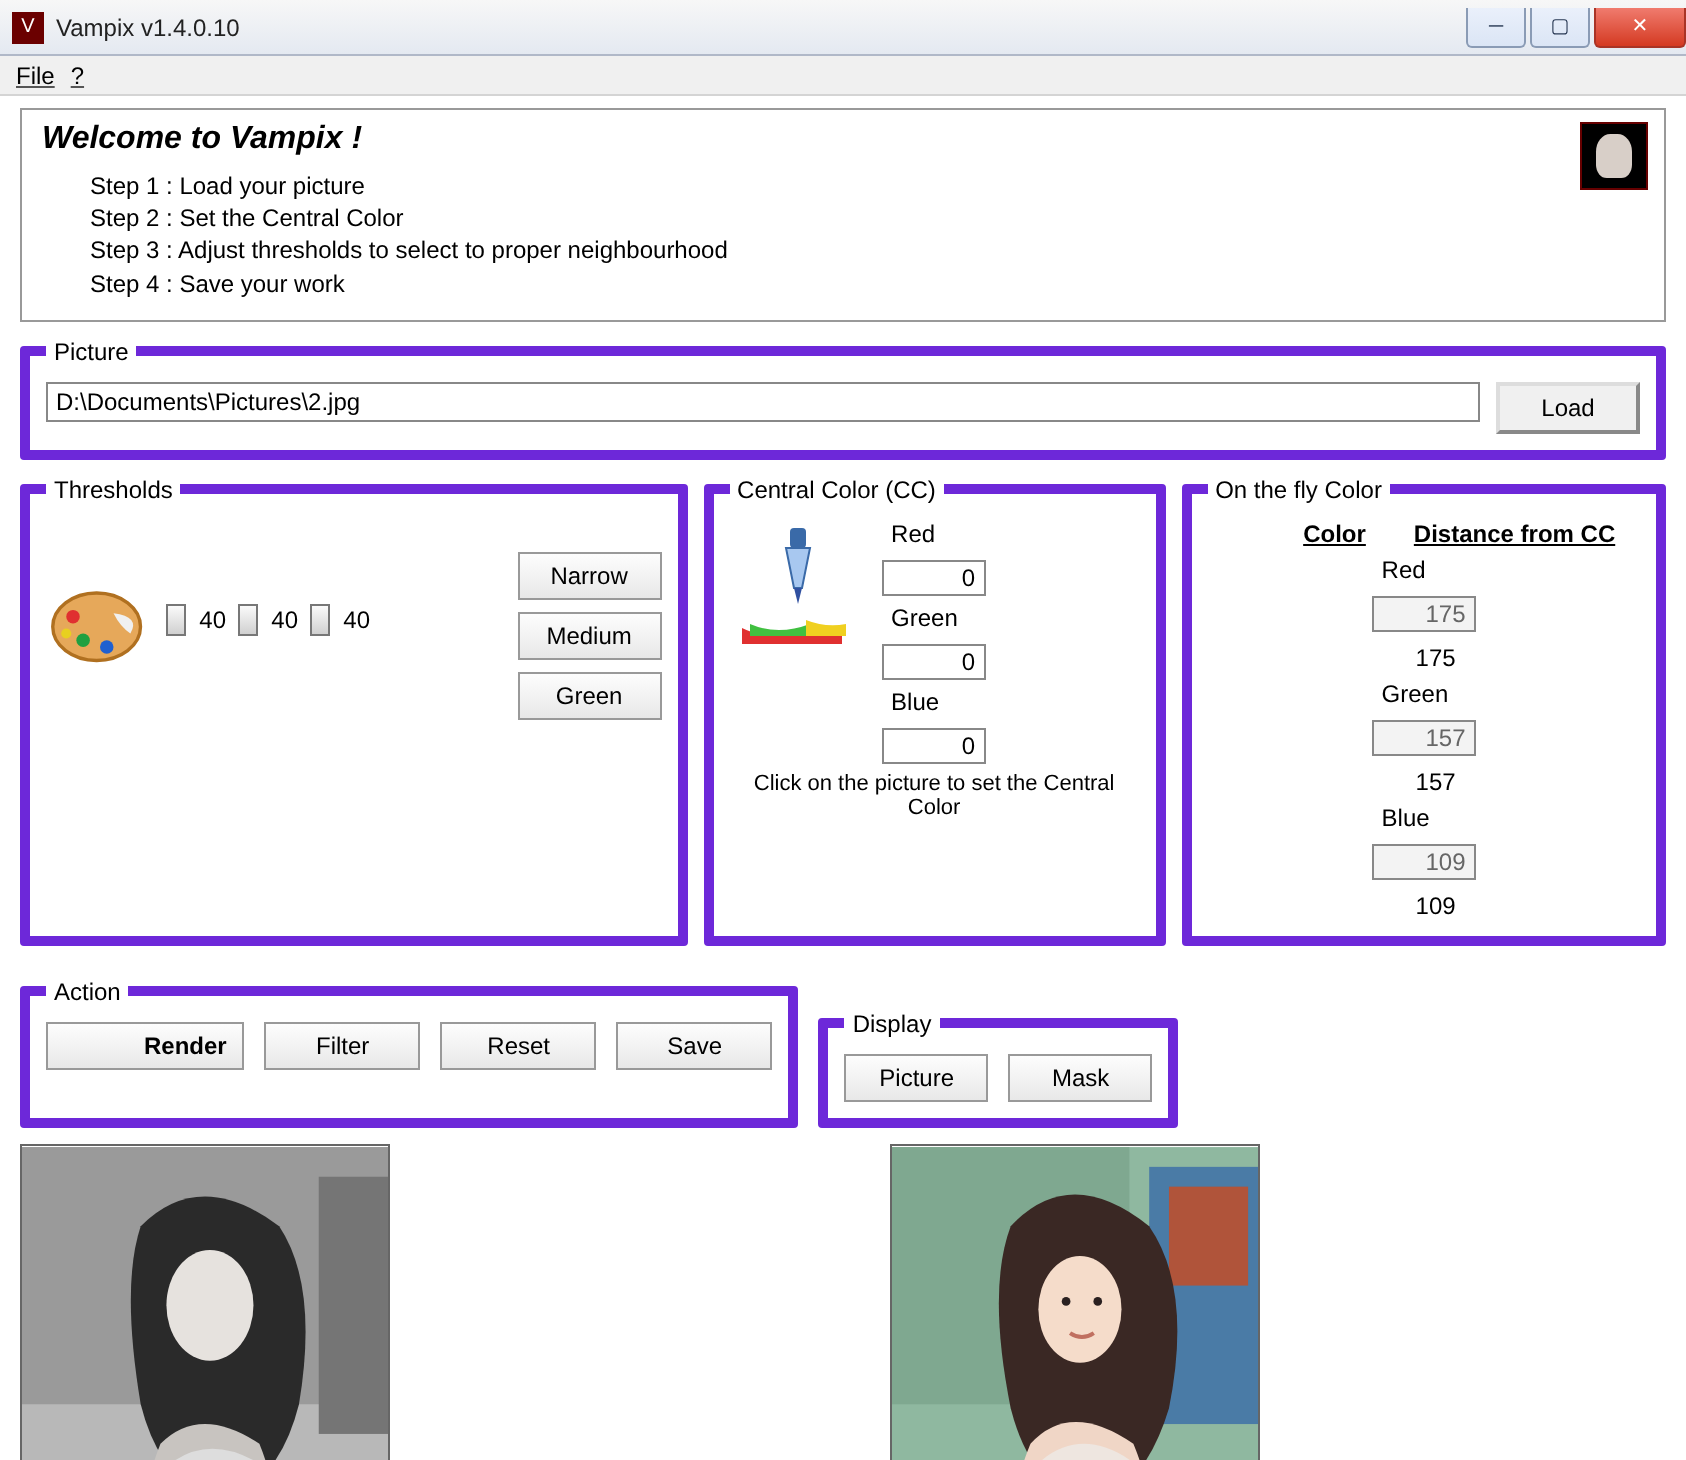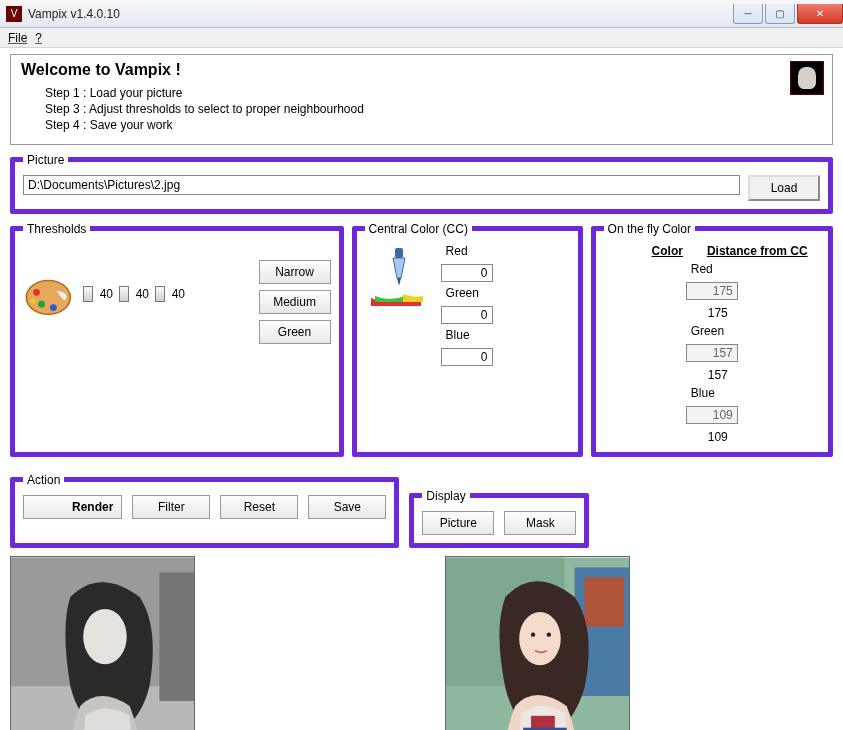--- a/index.html
+++ b/index.html
@@ -70,20 +70,21 @@
   }
   .welcome-box {
     border: 1px solid #999;
     padding: 6px 10px 10px 10px;
     position: relative;
     background: #fff;
   }
   .welcome-box h2 {
     margin: 0 0 6px 0;
     font-size: 16px;
+    font-style: italic;
     font-weight: bold;
   }
   .steps { margin-left: 24px; line-height: 1.35; }
   .logo-corner {
     position: absolute;
     top: 6px; right: 8px;
     width: 34px; height: 34px;
     background: #000;
     border: 1px solid #600;
     display: flex;
@@ -223,20 +224,21 @@
   <span>File</span>
   <span>?</span>
 </div>
 
 <div class="content">
 
   <div class="welcome-box">
     <h2>Welcome to Vampix !</h2>
     <div class="steps">
       <div>Step 1 : Load your picture</div>
+      <div>Step 2 : Set the Central Color</div>
       <div>Step 3 : Adjust thresholds to select to proper neighbourhood</div>
       <div>Step 4 : Save your work</div>
     </div>
     <div class="logo-corner">
       <div class="face"></div>
     </div>
   </div>
 
   <fieldset>
     <legend>Picture</legend>
@@ -312,20 +314,21 @@
           <div class="cc-row">
             <label>Green</label>
             <input class="numfield" value="0" style="">
           </div>
           <div class="cc-row">
             <label>Blue</label>
             <input class="numfield" value="0" style="">
           </div>
         </div>
       </div>
+      <div class="cc-hint">Click on the picture to set the Central Color</div>
     </fieldset>
 
     <fieldset style="flex:0.95">
       <legend>On the fly Color</legend>
       <div class="otf-head">
         <span>Color</span>
         <span>Distance from CC</span>
       </div>
       <div class="cc-fields">
         <div class="cc-row">

